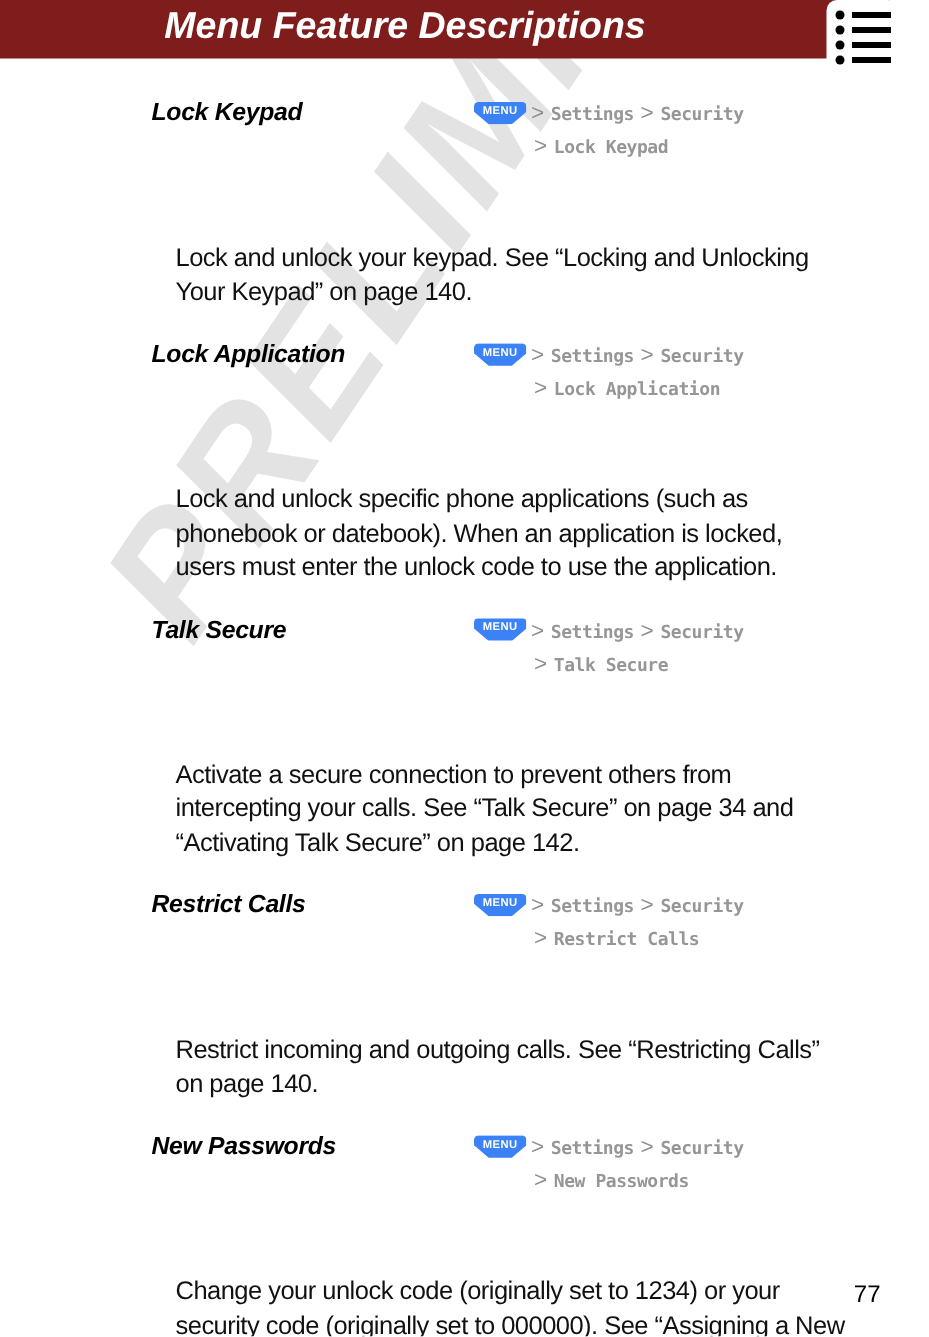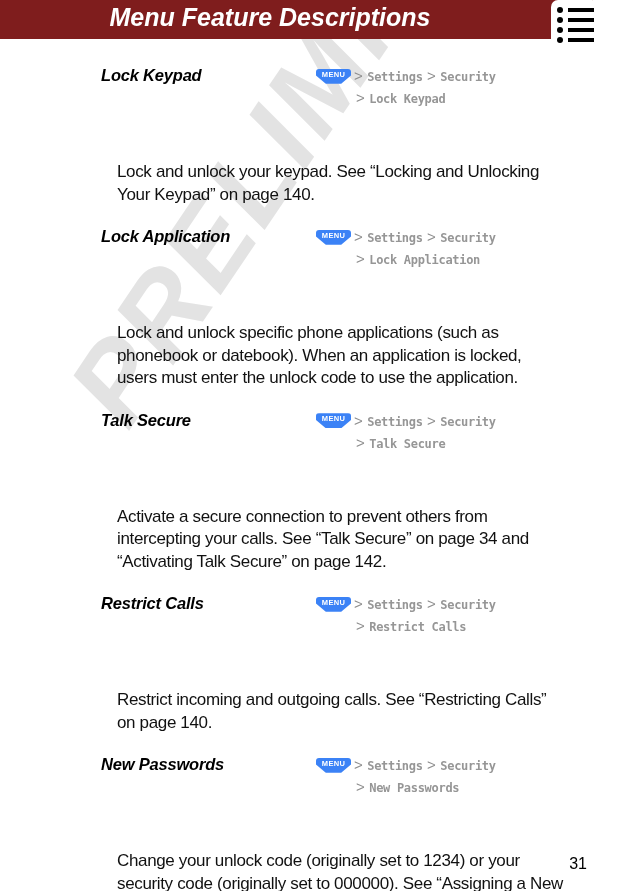--- a/index.html
+++ b/index.html
@@ -326,15 +326,15 @@
           <div class="path-line2">
             <span class="chev">&gt;</span> <span class="pathname">New Passwords</span>
           </div>
         </div>
       </div>
       <div class="feature-body">Change your unlock code (originally set to 1234) or your security code (originally set to 000000). See “Assigning a New Code or Password” on page 137.</div>
     </div>
 
   </div>
 
-  <div class="page-number">31</div>
+  <div class="page-number">77</div>
 
 </div>
 
 </body></html>

